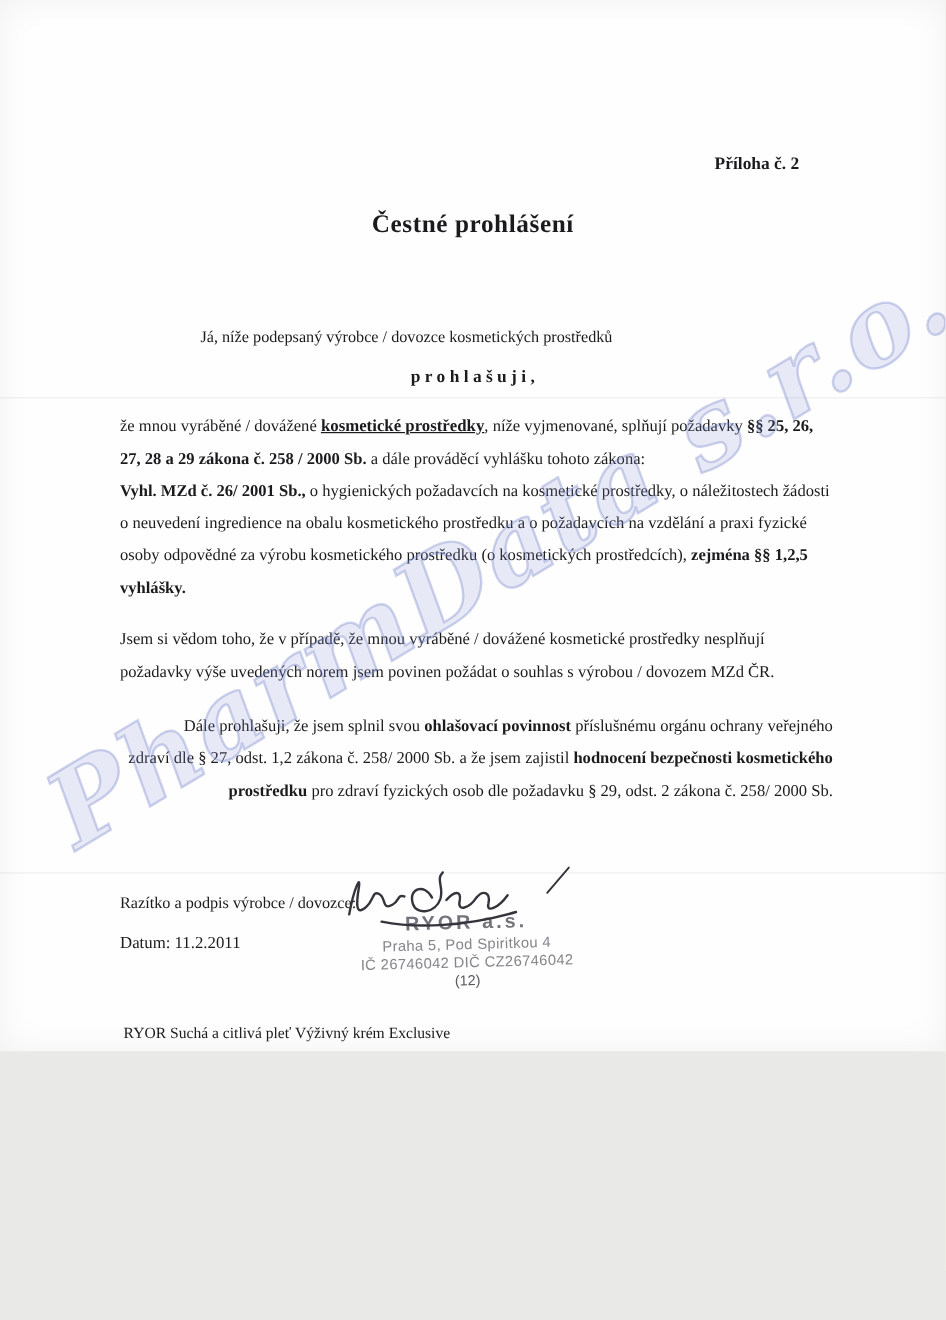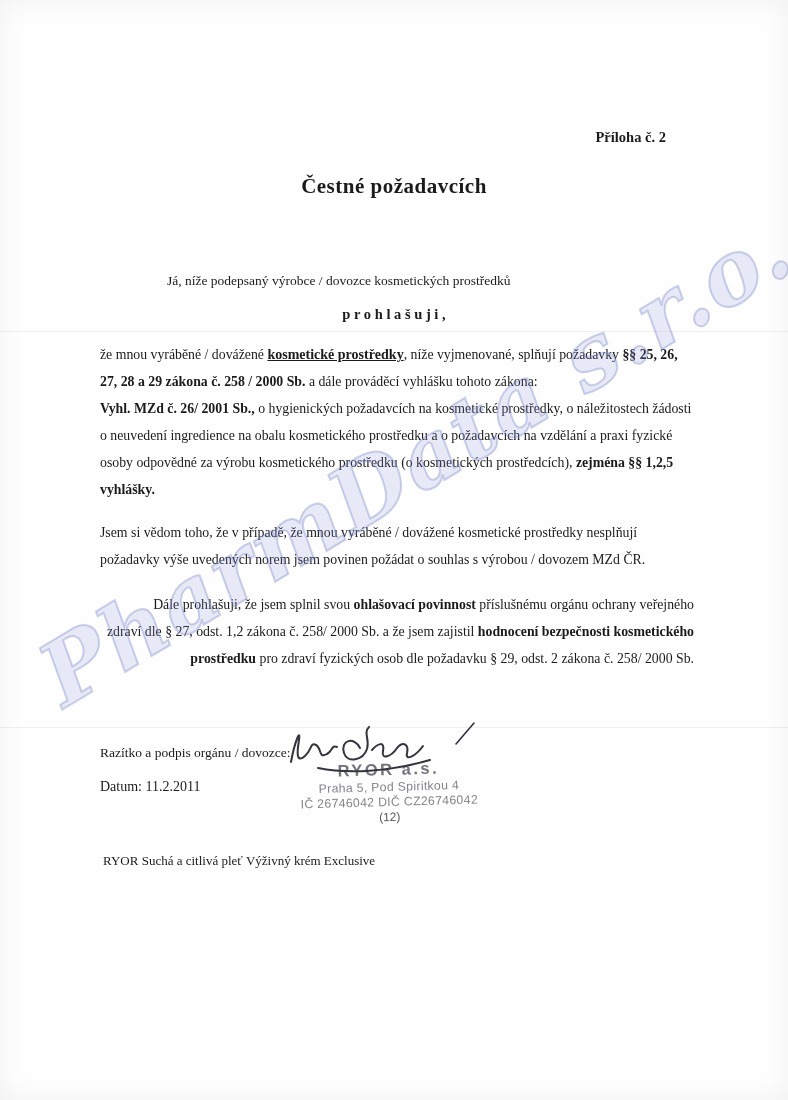--- a/index.html
+++ b/index.html
@@ -2,21 +2,21 @@
 <html><head>
 <meta charset="utf-8">
 <style>
   html, body {
     margin: 0; padding: 0;
     width: 788px; height: 1100px;
     background: #e9e9e7;
   }
   .page {
     position: relative;
-    width: 788px; height: 1100px;
+    width: 788px; height: 876px;
     background: #fefefe;
     font-family: "Liberation Serif", "DejaVu Serif", serif;
     color: #1b1b1d;
     overflow: hidden;
   }
   .page::before {
     content: "";
     position: absolute; inset: 0;
     box-shadow: inset 0 0 28px rgba(0,0,0,0.055);
     pointer-events: none;
@@ -104,35 +104,35 @@
 </head>
 <body>
 
 <div class="page">
 
   <div class="crease c1"></div>
   <div class="crease c2"></div>
 
   <div class="attachment">Příloha č. 2</div>
 
-  <h1 class="title">Čestné požadavcích</h1>
+  <h1 class="title">Čestné prohlášení</h1>
 
   <p class="intro">Já, níže podepsaný výrobce / dovozce kosmetických prostředků</p>
 
   <p class="declare">p r o h l a š u j i ,</p>
 
   <p class="para p1"><span>že mnou vyráběné / dovážené </span><span class="kp">kosmetické prostředky</span><span>, níže vyjmenované, splňují požadavky </span><span class="bold">§§ 25, 26, 27, 28 a 29 zákona č. 258 / 2000 Sb.</span><span> a dále prováděcí vyhlášku tohoto zákona:</span></p>
 
   <p class="para p2"><span class="bold">Vyhl. MZd č. 26/ 2001 Sb.,</span><span> o hygienických požadavcích na kosmetické prostředky, o náležitostech žádosti o neuvedení ingredience na obalu kosmetického prostředku a o požadavcích na vzdělání a praxi fyzické osoby odpovědné za výrobu kosmetického prostředku (o kosmetických prostředcích), </span><span class="bold">zejména §§ 1,2,5 vyhlášky.</span></p>
 
   <p class="para p3">Jsem si vědom toho, že v případě, že mnou vyráběné / dovážené kosmetické prostředky nesplňují požadavky výše uvedených norem jsem povinen požádat o souhlas s výrobou / dovozem MZd ČR.</p>
 
   <p class="para p4"><span>Dále prohlašuji, že jsem splnil svou </span><span class="bold">ohlašovací povinnost</span><span> příslušnému orgánu ochrany veřejného zdraví dle § 27, odst. 1,2 zákona č. 258/ 2000 Sb. a že jsem zajistil </span><span class="bold">hodnocení bezpečnosti kosmetického prostředku</span><span> pro zdraví fyzických osob dle požadavku § 29, odst. 2 zákona č. 258/ 2000 Sb.</span></p>
 
-  <p class="sig-label">Razítko a podpis orgánu / dovozce:</p>
+  <p class="sig-label">Razítko a podpis výrobce / dovozce:</p>
   <p class="date">Datum: 11.2.2011</p>
 
   <svg class="signature-svg" width="205" height="60" viewBox="0 0 205 60" aria-hidden="true">
     <g fill="none" stroke="#34343c" stroke-width="2" stroke-linecap="round">
       <path d="M7 42 C 11 20, 17 8, 15 20 C 13 32, 12 44, 21 36 C 28 30, 26 22, 32 25 C 38 28, 34 39, 43 34 C 49 31, 47 25, 53 27"></path>
       <path d="M76 28 C 70 16, 56 20, 60 33 C 63 43, 79 41, 83 29 C 86 19, 79 13, 85 7"></path>
       <path d="M88 30 C 94 23, 101 21, 99 31 C 97 40, 107 37, 113 28 C 119 21, 125 24, 123 33 C 121 41, 131 37, 139 26"></path>
       <path d="M34 48 C 64 54, 104 52, 146 40"></path>
       <path d="M172 24 L 190 3" stroke-width="1.6"></path>
     </g>

